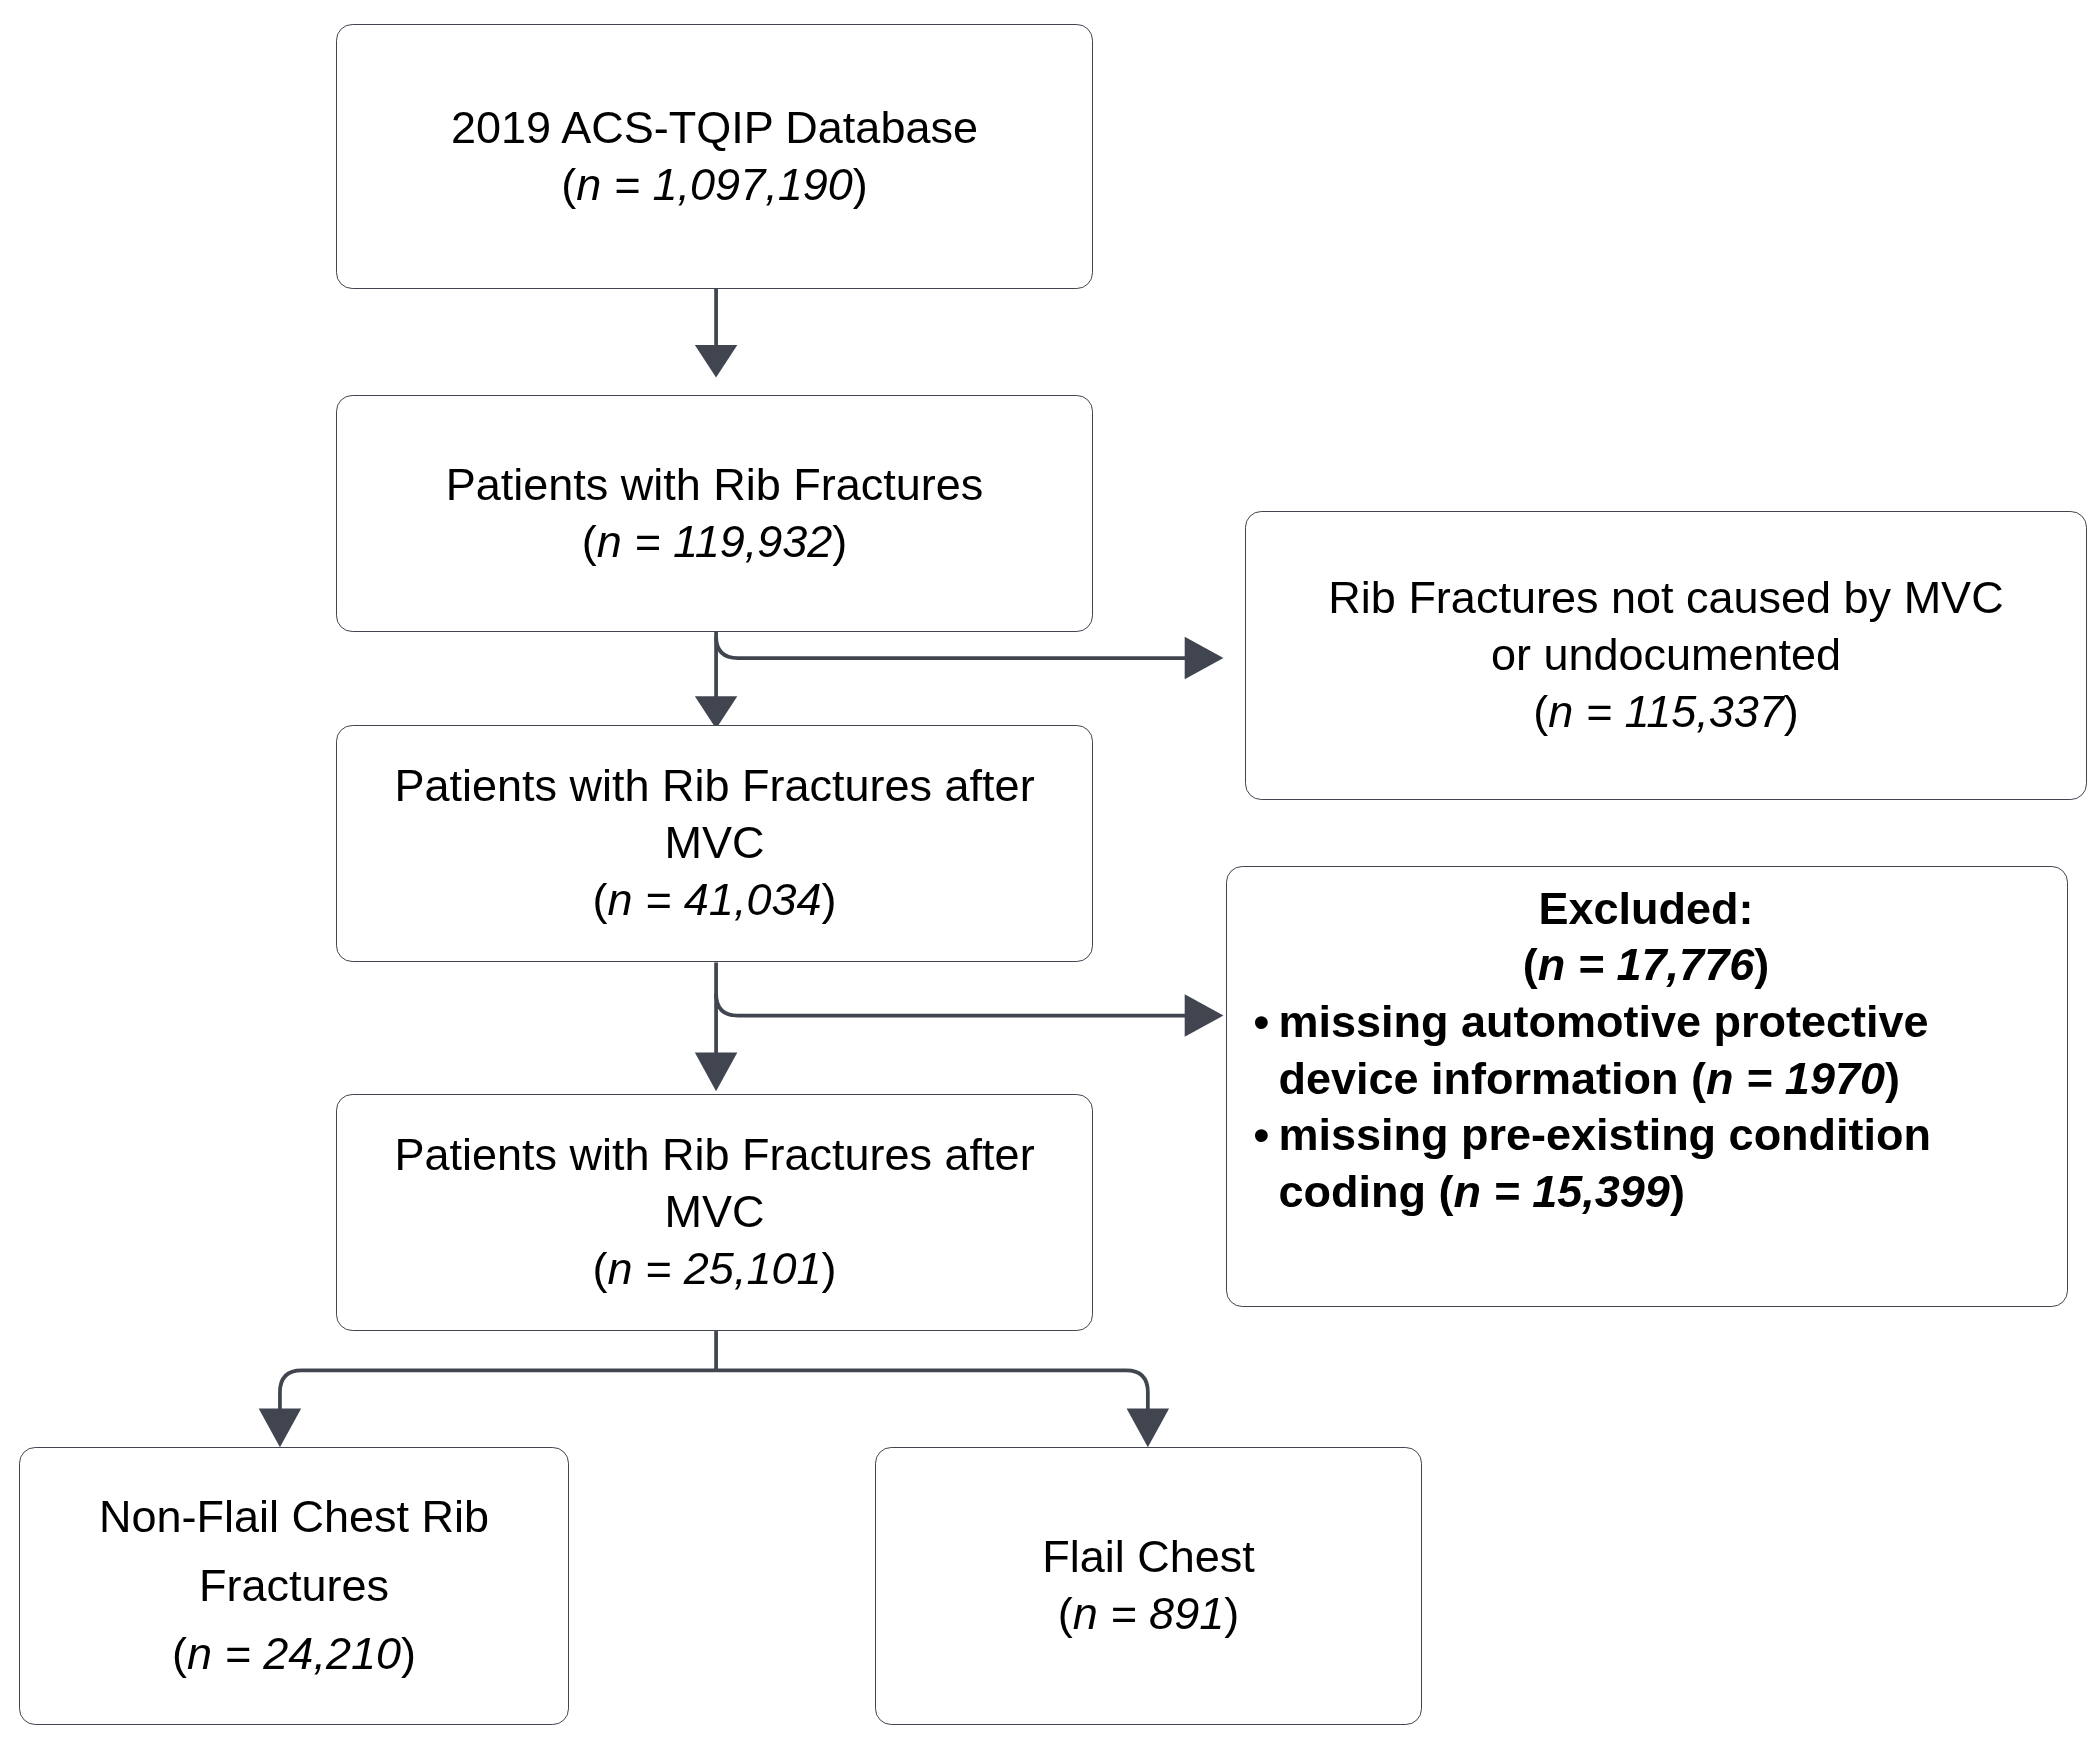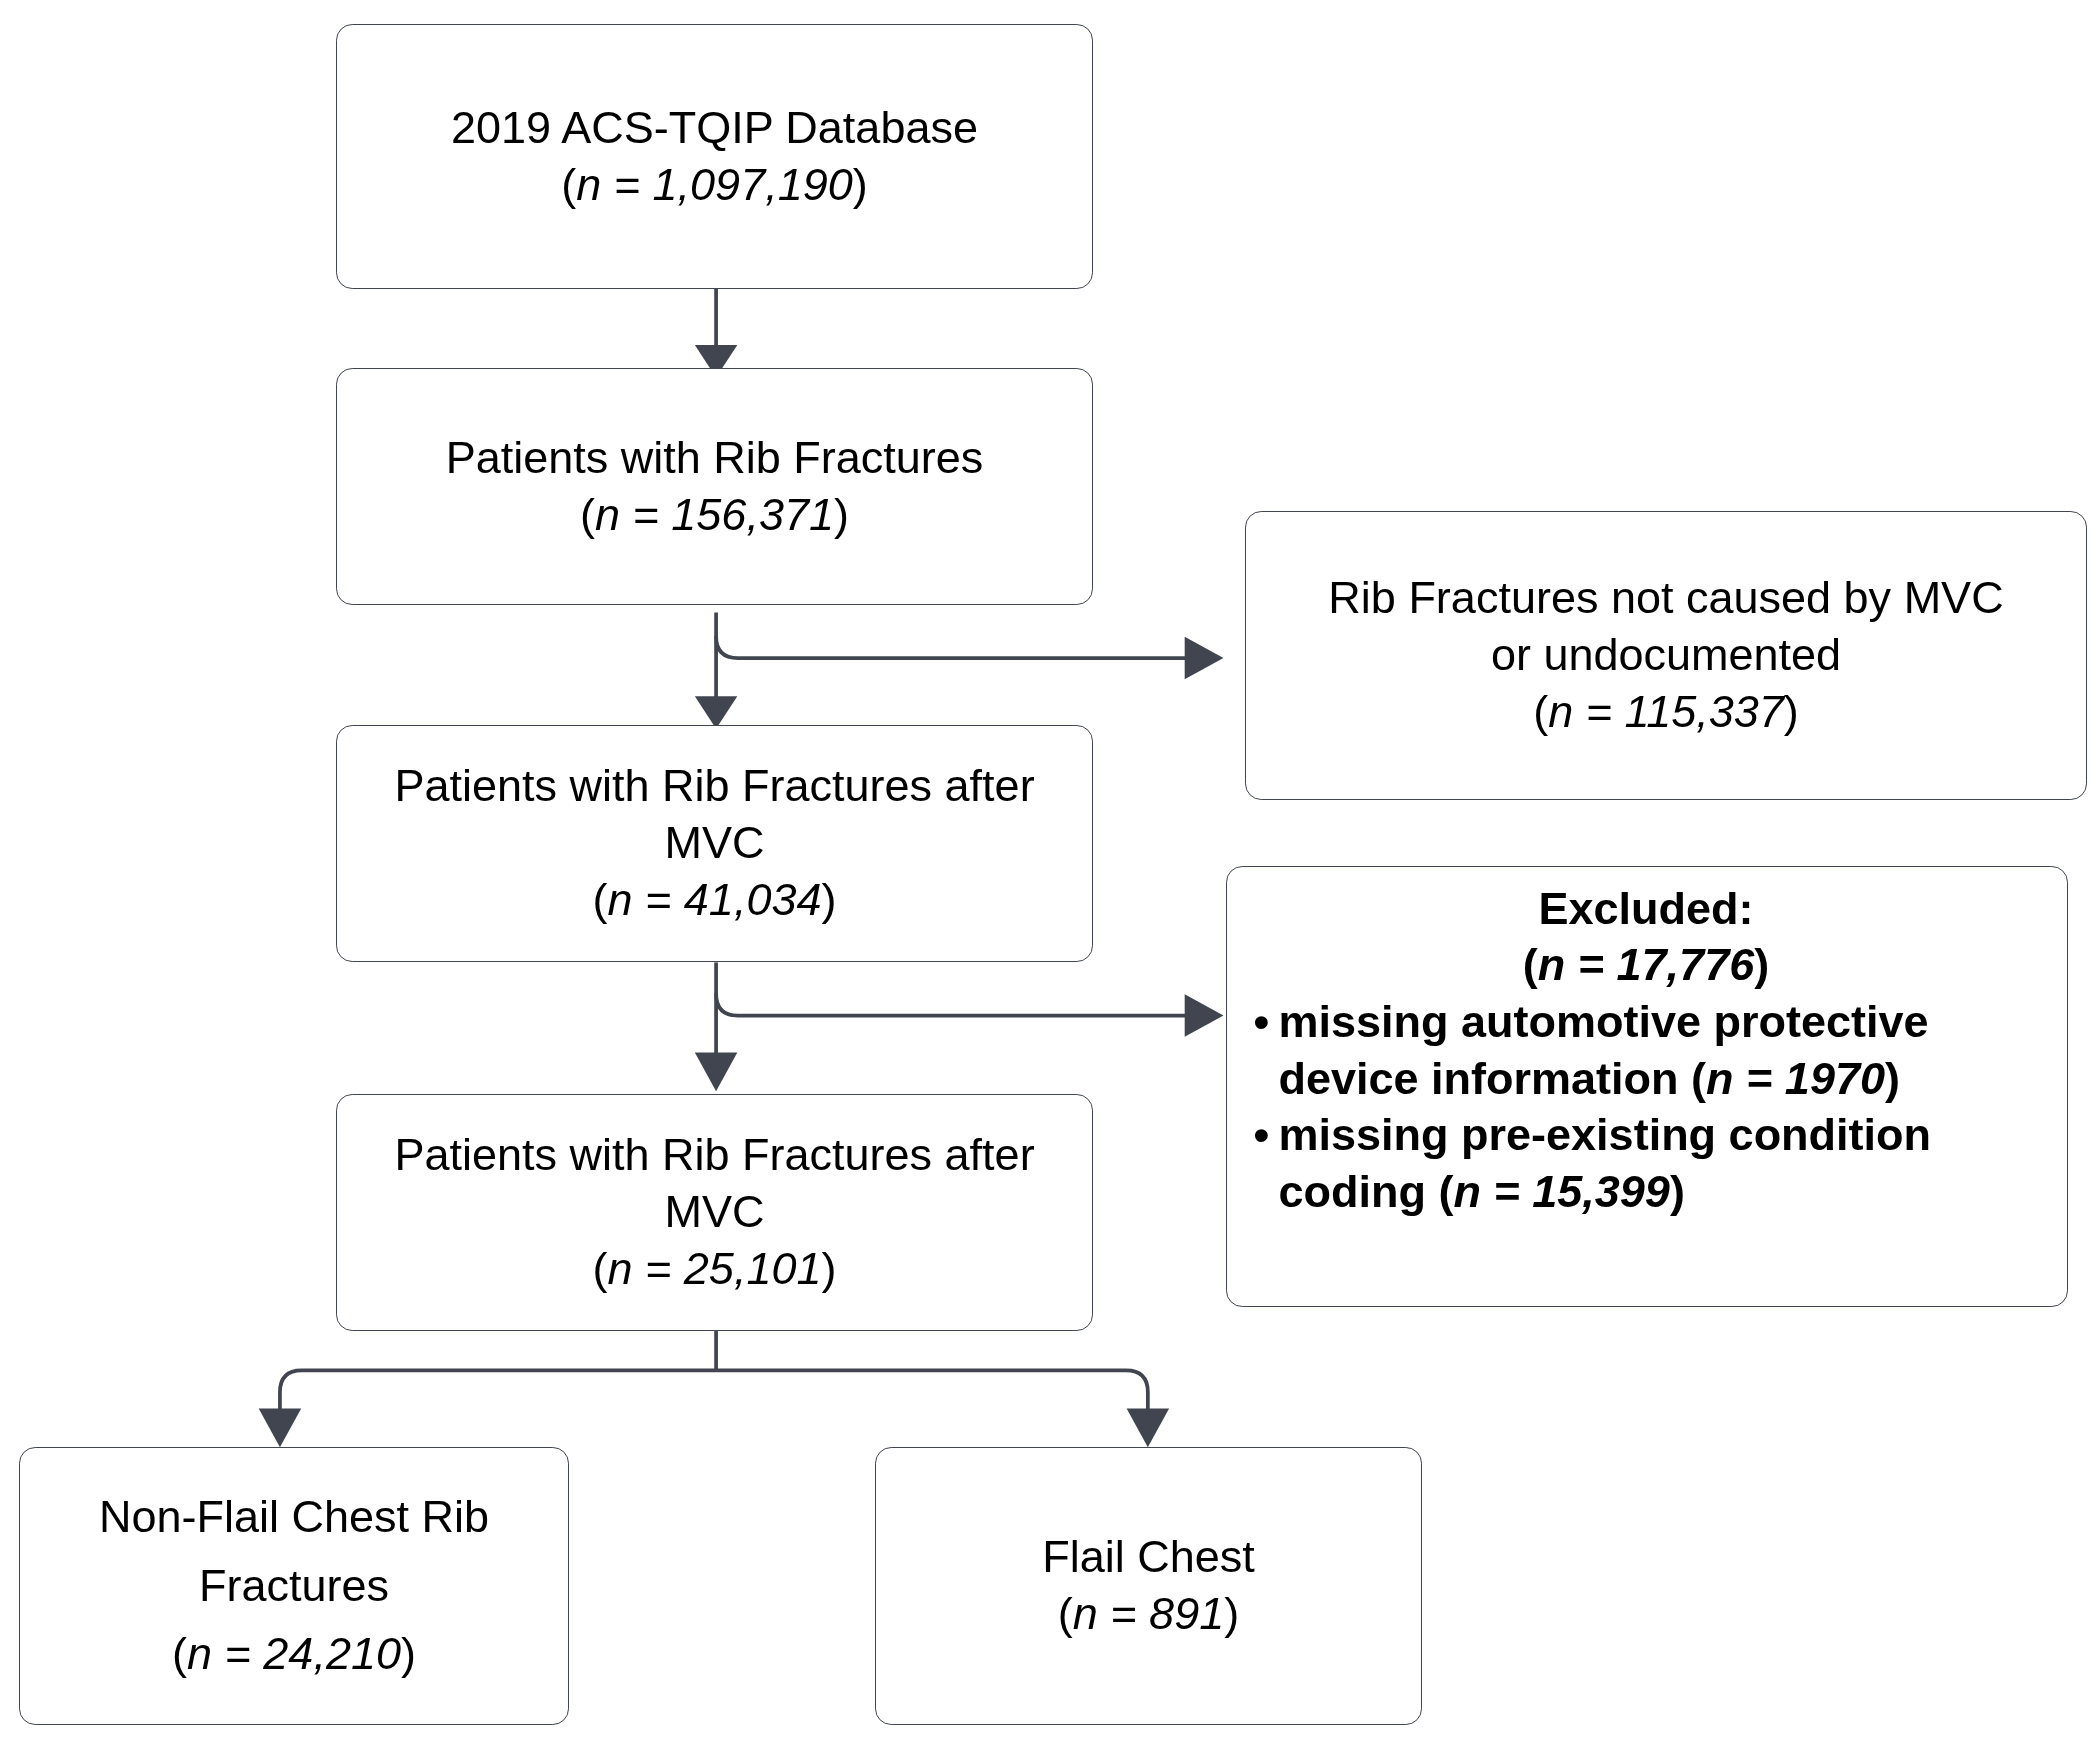--- a/index.html
+++ b/index.html
@@ -106,23 +106,23 @@
     <polygon class="arrowhead" points="414,2254 482,2254 448,2316"></polygon>
     <path class="conn" d="M 1146 2193 L 1802 2193 Q 1837 2193 1837 2228 L 1837 2262"></path>
     <polygon class="arrowhead" points="1803,2254 1871,2254 1837,2316"></polygon>
   </svg>
 
   <div class="node" style="left:336px; top:24px; width:757px; height:265px;">
     <span class="line">2019 ACS-TQIP Database</span>
     <span class="line"><span>(</span><span class="n">n</span><span class="ital"> = 1,097,190</span><span>)</span></span>
   </div>
 
-  <div class="node" style="left:336px; top:368px; width:757px; height:237px;">
+  <div class="node" style="left:336px; top:395px; width:757px; height:237px;">
     <span class="line">Patients with Rib Fractures</span>
-    <span class="line"><span>(</span><span class="n">n</span><span class="ital"> = 156,371</span><span>)</span></span>
+    <span class="line"><span>(</span><span class="n">n</span><span class="ital"> = 119,932</span><span>)</span></span>
   </div>
 
   <div class="node" style="left:1245px; top:511px; width:842px; height:289px;">
     <span class="line">Rib Fractures not caused by MVC</span>
     <span class="line">or undocumented</span>
     <span class="line"><span>(</span><span class="n">n</span><span class="ital"> = 115,337</span><span>)</span></span>
   </div>
 
   <div class="node" style="left:336px; top:725px; width:757px; height:237px;">
     <span class="line">Patients with Rib Fractures after</span>

